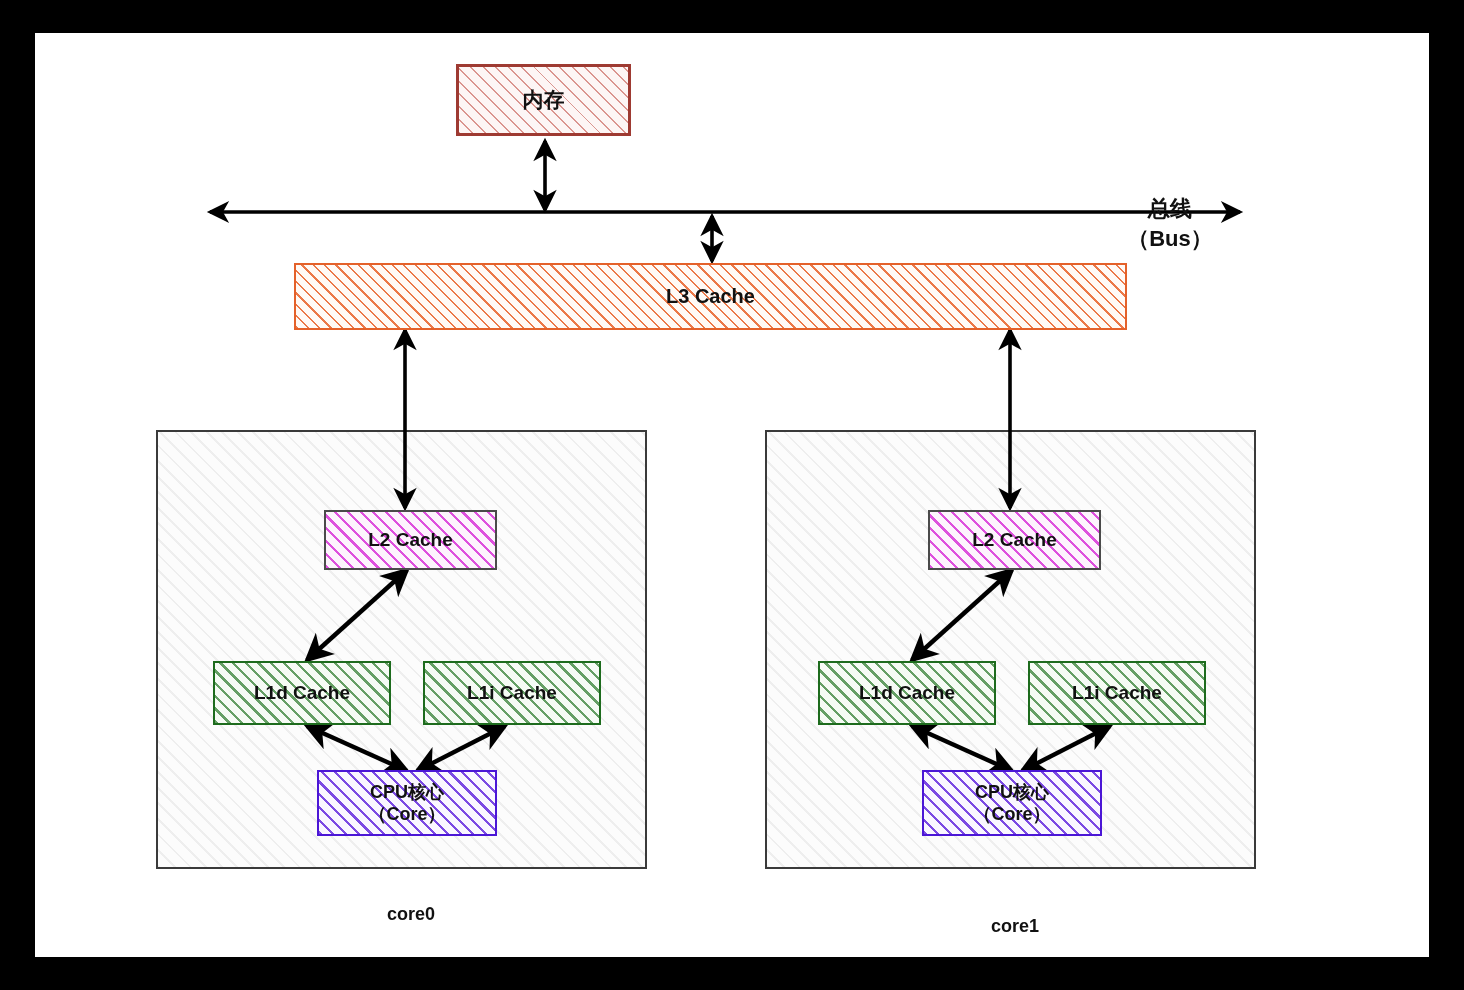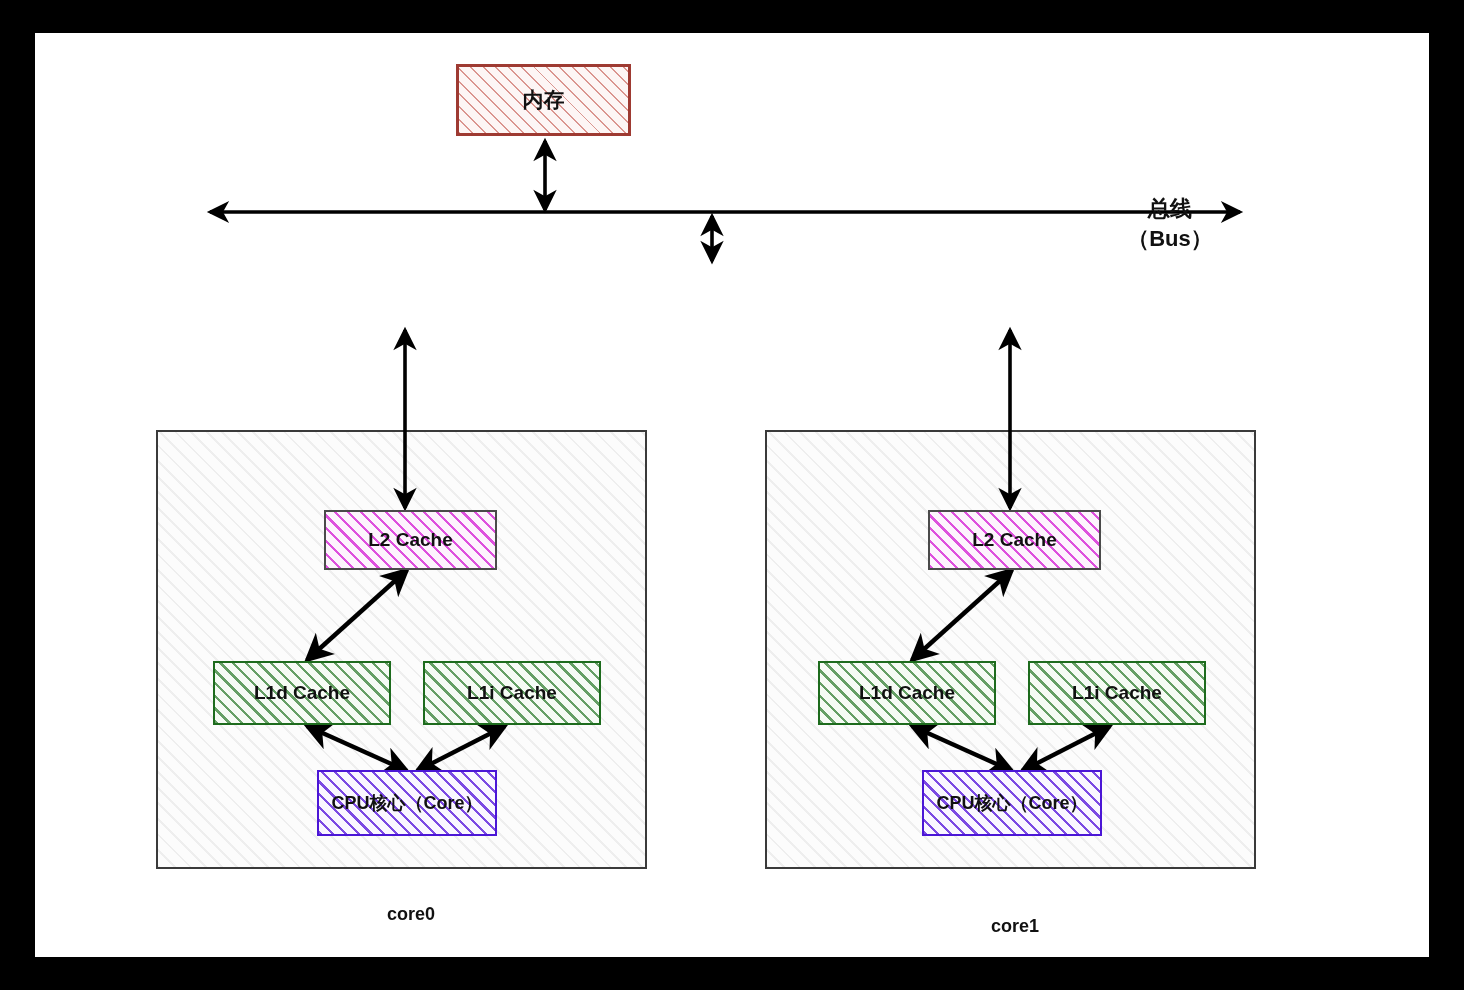--- a/index.html
+++ b/index.html
@@ -23,21 +23,21 @@
     position:absolute;
     box-sizing:border-box;
     display:flex;align-items:center;justify-content:center;
     text-align:center;
     font-weight:bold;
     color:#111;
     line-height:1.25;
     z-index:3;
   }
   .box .lbl{position:relative;z-index:4;}
-  .box.two-line{}
+  .box.two-line{flex-direction:column;}
 
   
   .hatch-red{
     border:3px solid #9e3a32;
     background:
       repeating-linear-gradient(45deg,
         rgba(190,70,60,.55) 0px, rgba(190,70,60,.55) 1.4px,
         rgba(255,255,255,0) 1.4px, rgba(255,255,255,0) 9px),
       #fdf6f5;
   }
@@ -148,20 +148,23 @@
 
     <div class="box hatch-red" style="left:421px;top:31px;width:175px;height:72px;font-size:21px;">
       <span class="lbl">内存</span>
     </div>
 
     <div class="bus-label" style="left:1055px;top:133px;width:160px;margin-top:28px;">
       <div>总线</div>
       <div>（Bus）</div>
     </div>
 
+    <div class="box hatch-orange" style="left:259px;top:230px;width:833px;height:67px;font-size:20px;">
+      <span class="lbl">L3 Cache</span>
+    </div>
 
     <div class="core-frame" style="left:121px;top:397px;width:491px;height:439px;"></div>
 
     <div class="box hatch-magenta" style="left:289px;top:477px;width:173px;height:60px;font-size:19px;">
       <span class="lbl">L2 Cache</span>
     </div>
 
     <div class="box hatch-green" style="left:178px;top:628px;width:178px;height:64px;font-size:19px;">
       <span class="lbl">L1d Cache</span>
     </div>

